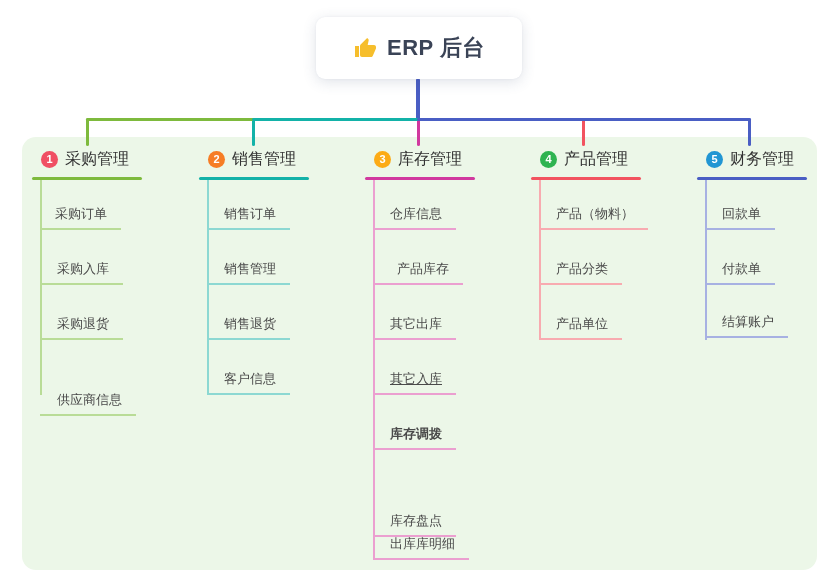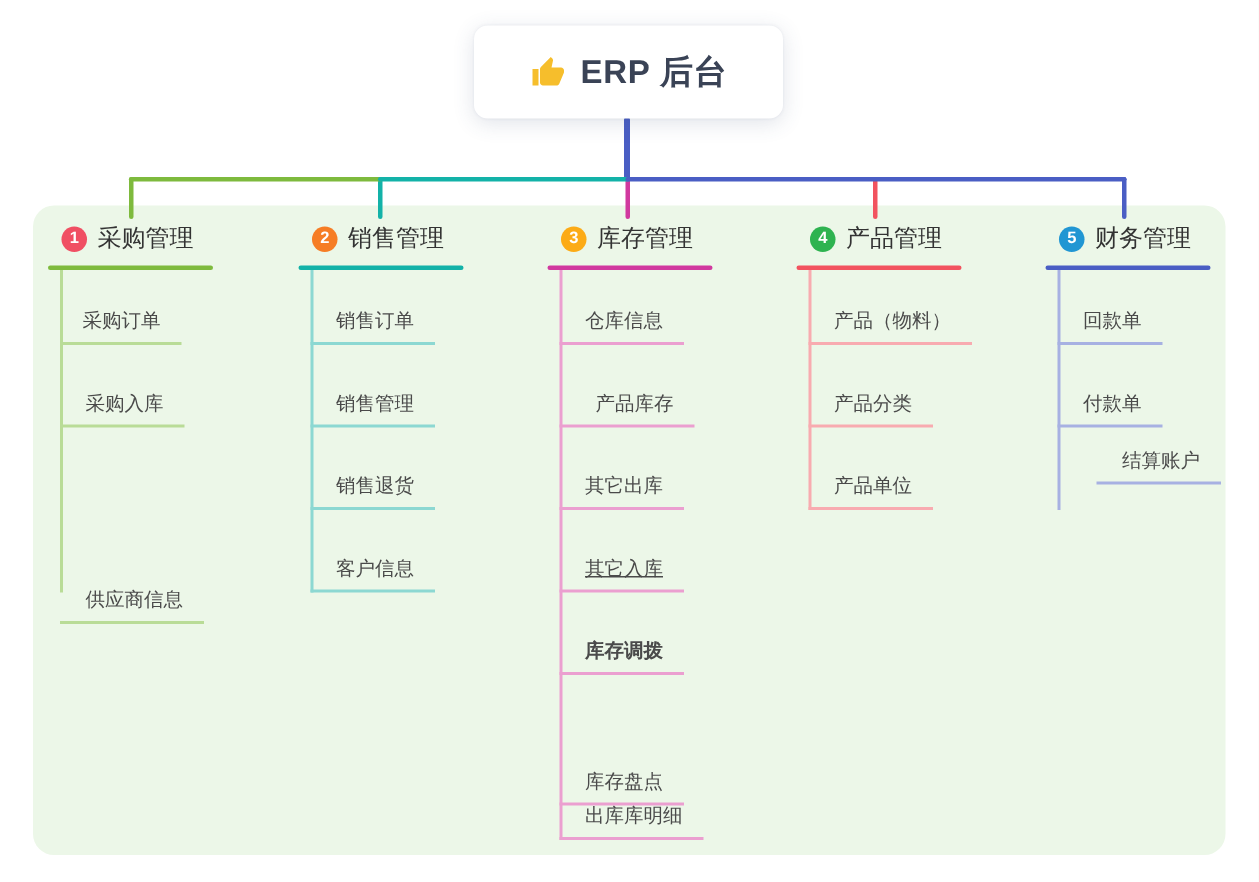--- a/index.html
+++ b/index.html
@@ -71,20 +71,21 @@
   <div id="branches">
       <div class="branch" style="left: 32px; top: 149px;">
         <div class="branch-title">
           <span class="badge" style="background: rgb(240, 79, 99);">1</span>
           <span class="branch-label">采购管理</span>
         </div>
         <div class="branch-underline" style="background: rgb(126, 186, 61);"></div>
         <div class="spine" style="top: 31px; height: 215px; background: rgb(185, 220, 151);"></div>
         <div class="child" style="top: 57px; border-bottom-color: rgb(185, 220, 151); padding-left: 15px;">采购订单</div>
         <div class="child" style="top: 112px; border-bottom-color: rgb(185, 220, 151);">采购入库</div>
+        <div class="child" style="top: 167px; border-bottom-color: rgb(185, 220, 151);">采购退货</div>
         <div class="child" style="top: 222px; border-bottom-color: rgb(185, 220, 151); margin-top: 21px;">供应商信息</div>
       </div>
       <div class="branch" style="left: 199px; top: 149px;">
         <div class="branch-title">
           <span class="badge" style="background: rgb(246, 125, 37);">2</span>
           <span class="branch-label">销售管理</span>
         </div>
         <div class="branch-underline" style="background: rgb(19, 178, 168);"></div>
         <div class="spine" style="top: 31px; height: 215px; background: rgb(140, 216, 210);"></div>
         <div class="child" style="top: 57px; border-bottom-color: rgb(140, 216, 210);">销售订单</div>
@@ -120,16 +121,16 @@
       </div>
       <div class="branch" style="left: 697px; top: 149px;">
         <div class="branch-title">
           <span class="badge" style="background: rgb(33, 150, 211);">5</span>
           <span class="branch-label">财务管理</span>
         </div>
         <div class="branch-underline" style="background: rgb(74, 94, 196);"></div>
         <div class="spine" style="top: 31px; height: 160px; background: rgb(167, 177, 226);"></div>
         <div class="child" style="top: 57px; border-bottom-color: rgb(167, 177, 226);">回款单</div>
         <div class="child" style="top: 112px; border-bottom-color: rgb(167, 177, 226);">付款单</div>
-        <div class="child" style="top: 150px; border-bottom-color: rgb(167, 177, 226); margin-left: 26px;">结算账户</div>
+        <div class="child" style="top: 165px; border-bottom-color: rgb(167, 177, 226);">结算账户</div>
       </div>
     </div>
 </div>
 
 </body></html>

